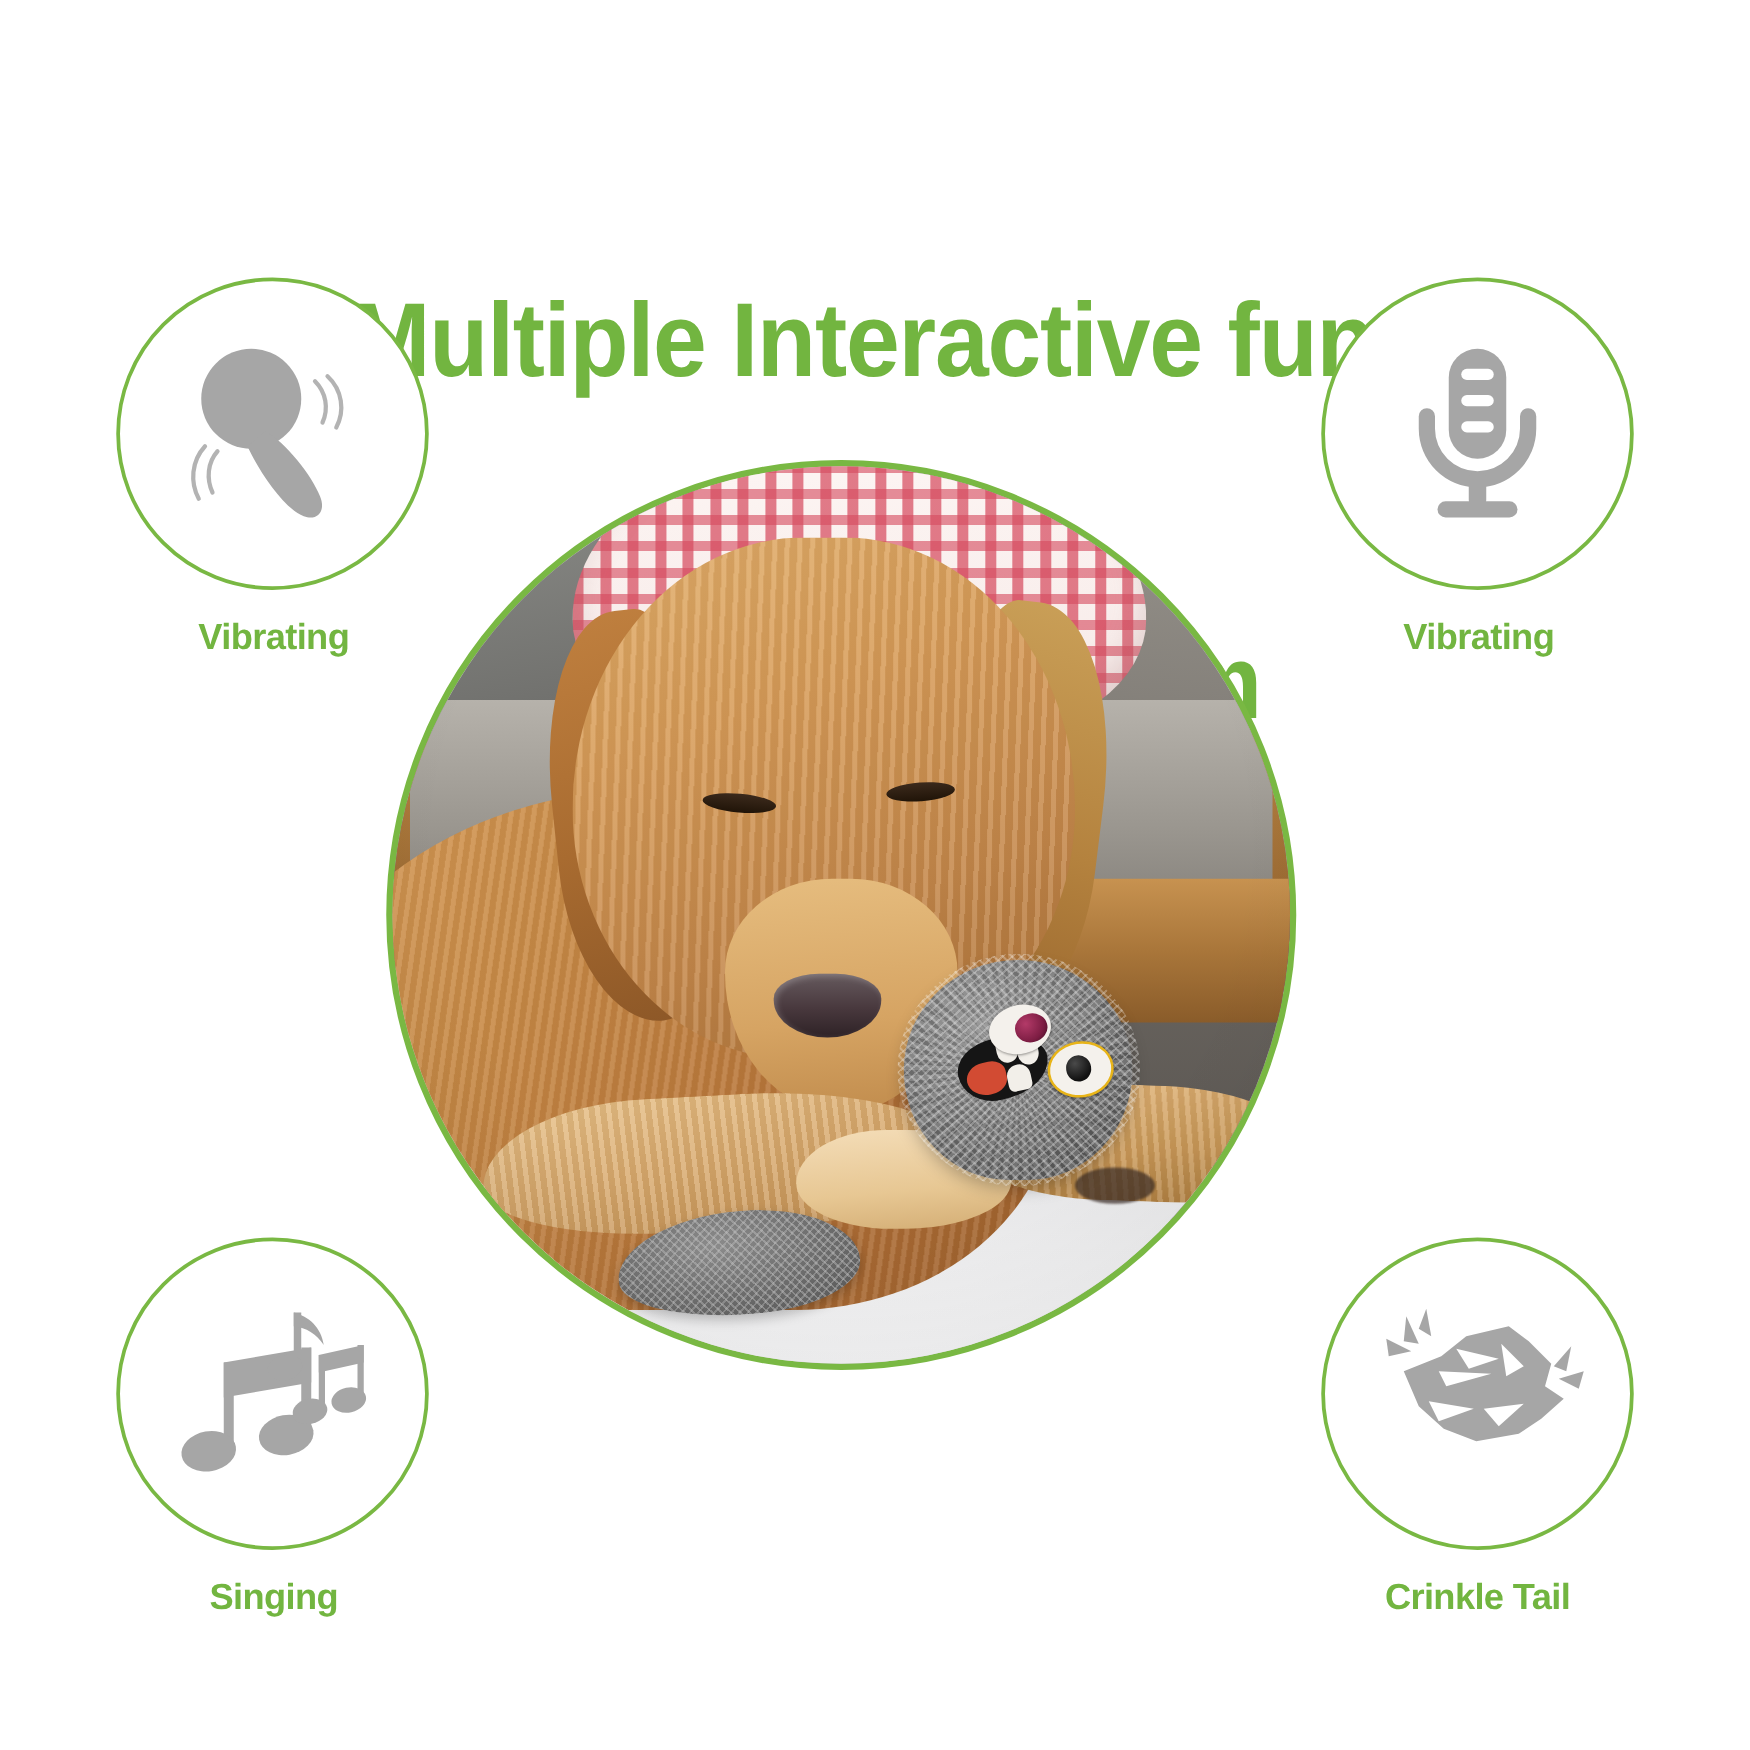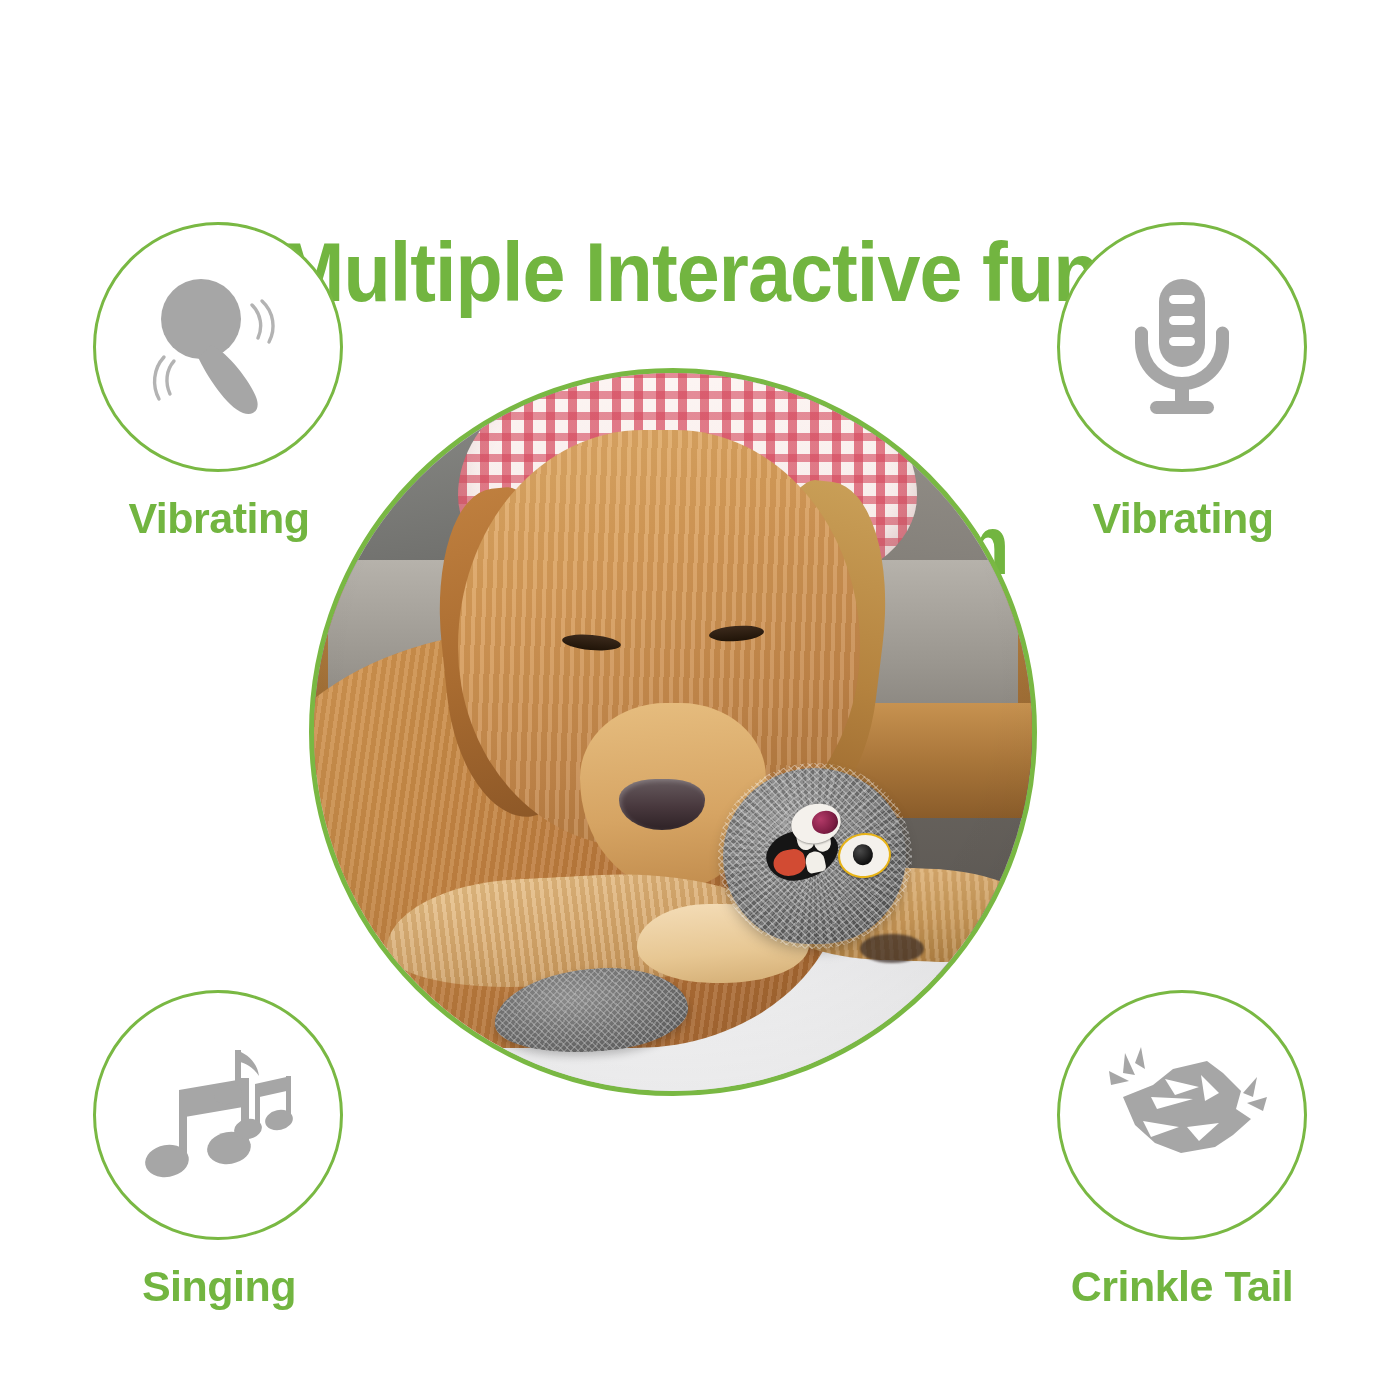--- a/index.html
+++ b/index.html
@@ -40,21 +40,21 @@
     display:block;
   }
   .feature .icon-wrap {
     position:absolute; inset:0;
     display:flex; align-items:center; justify-content:center;
   }
   .feature .flabel {
     margin-top:22px;
     text-align:center;
     color:#72B540;
-    font-size:43px;
+    font-size:29px;
     font-weight:bold;
     letter-spacing:-0.5px;
     white-space:nowrap;
   }
   #f-vibrating { left:93px;  top:222px; }
   #f-recording { left:1057px;top:222px; }
   #f-singing   { left:93px;  top:990px; }
   #f-crinkle   { left:1057px;top:990px; }
   #f-crinkle .flabel { margin-left:-2px; }
 

